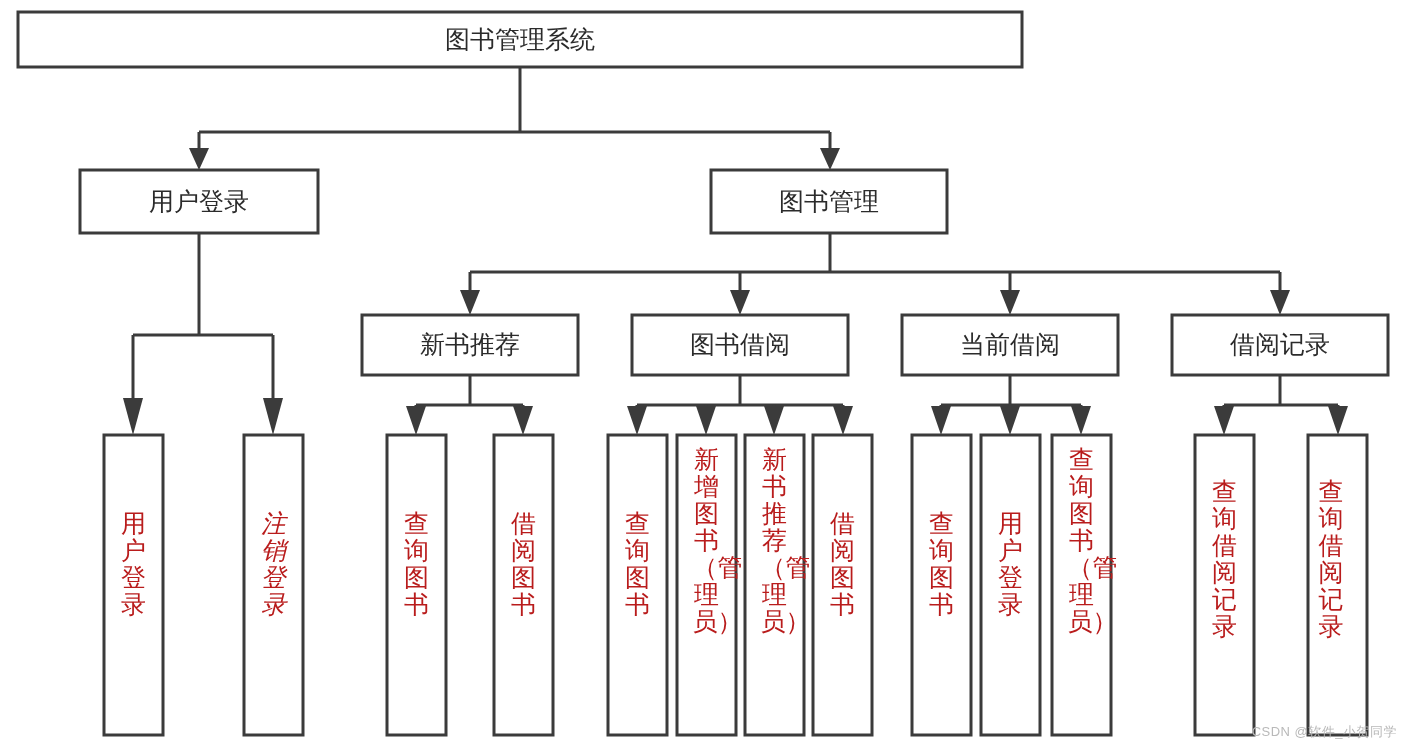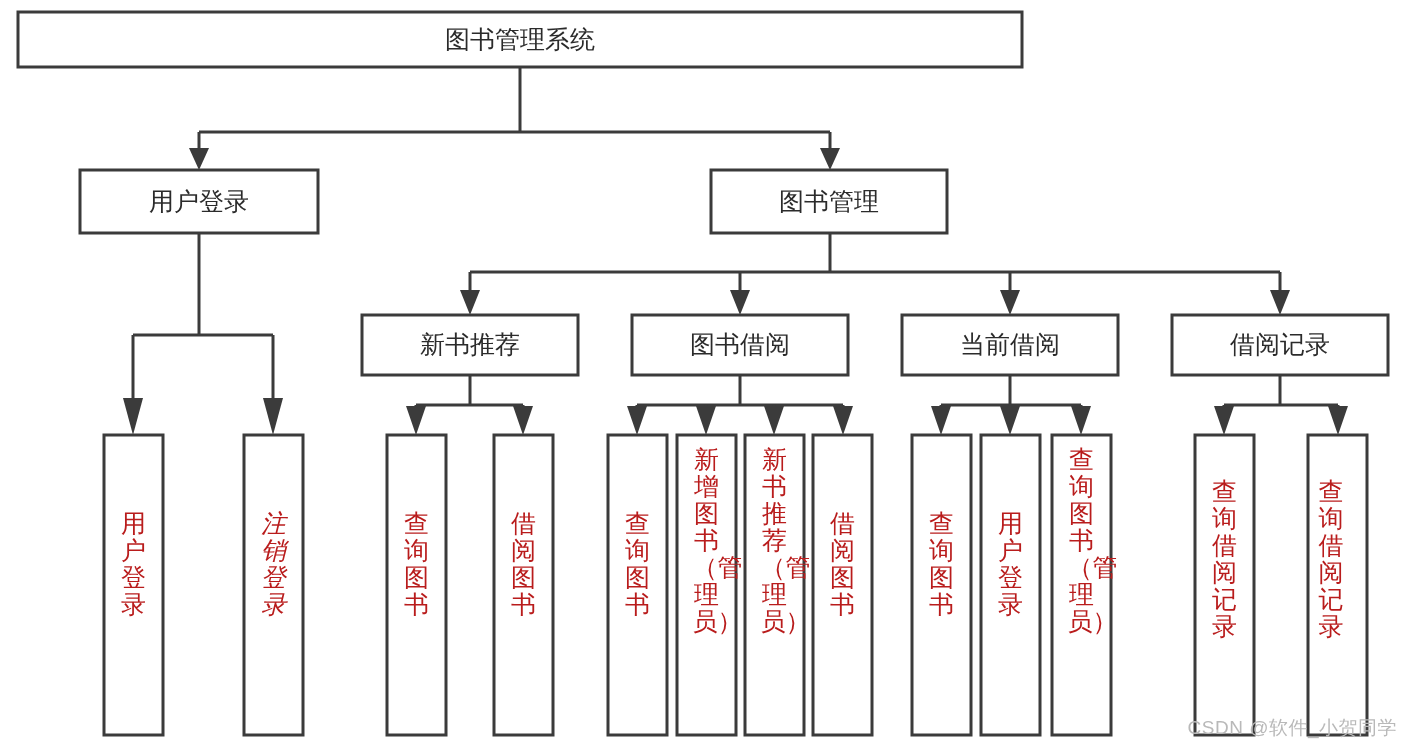--- a/index.html
+++ b/index.html
@@ -46,21 +46,21 @@
     font-size: 25px;
     fill: #2b2b2b;
     text-anchor: middle;
     dominant-baseline: middle;
   }
   .watermark-text {
     position: absolute;
     right: 8px;
     bottom: 6px;
     font-family: "Liberation Sans", "DejaVu Sans", sans-serif;
-    font-size: 19px;
+    font-size: 13px;
     color: #b9b9b9;
     white-space: nowrap;
     letter-spacing: 0.5px;
   }
   .vlabel-wrap {
     position: absolute;
     display: flex;
     align-items: flex-start;
     justify-content: center;
     pointer-events: none;

